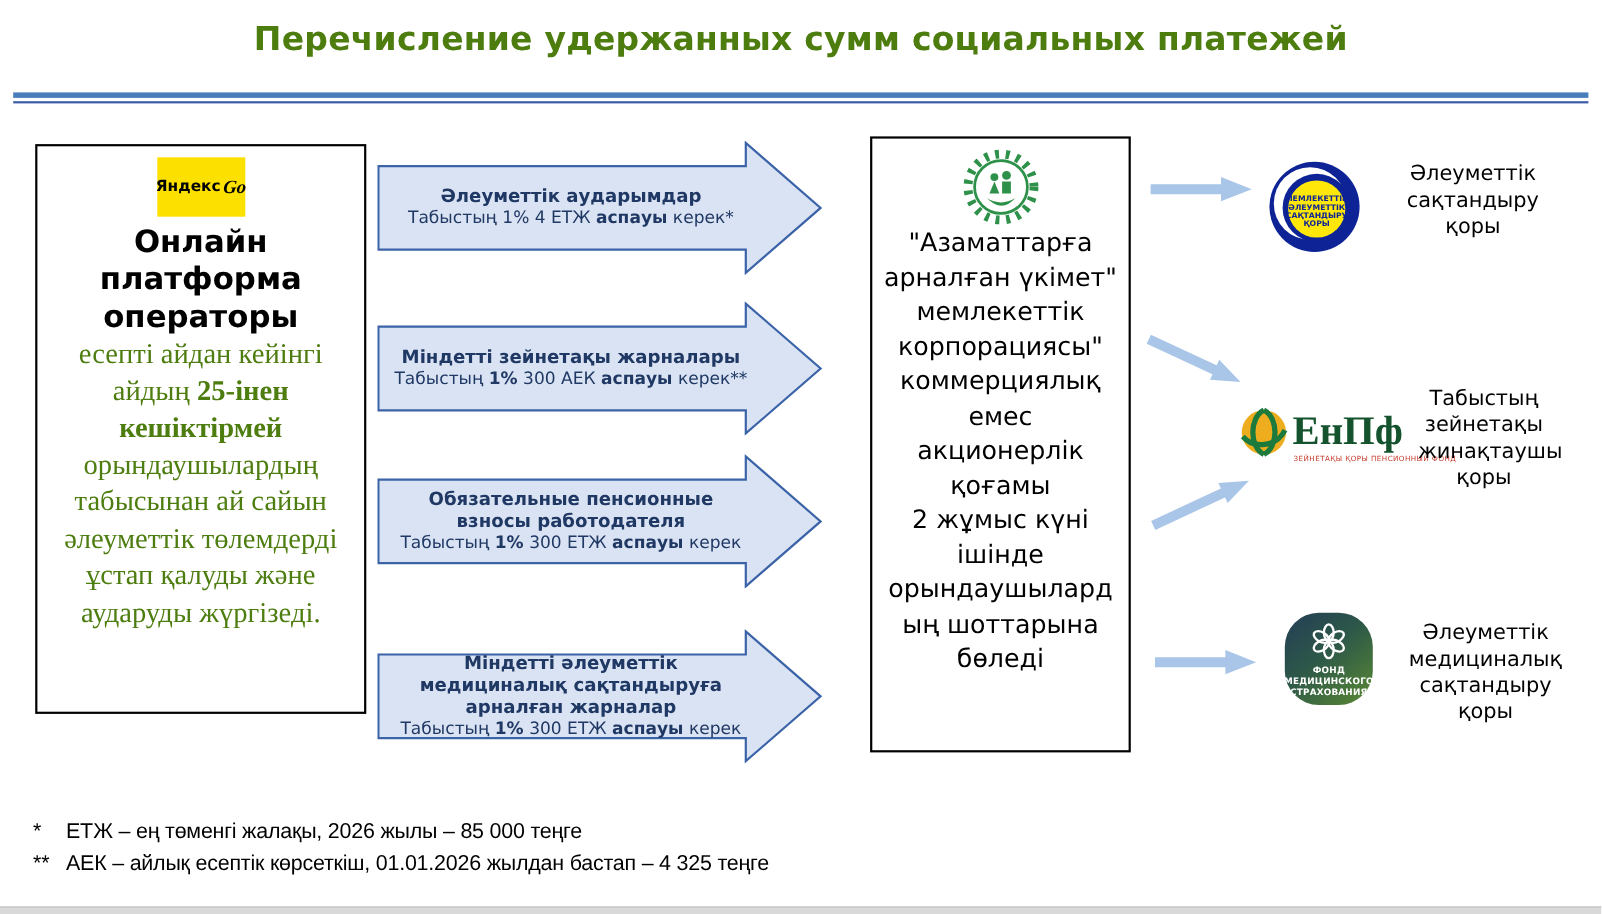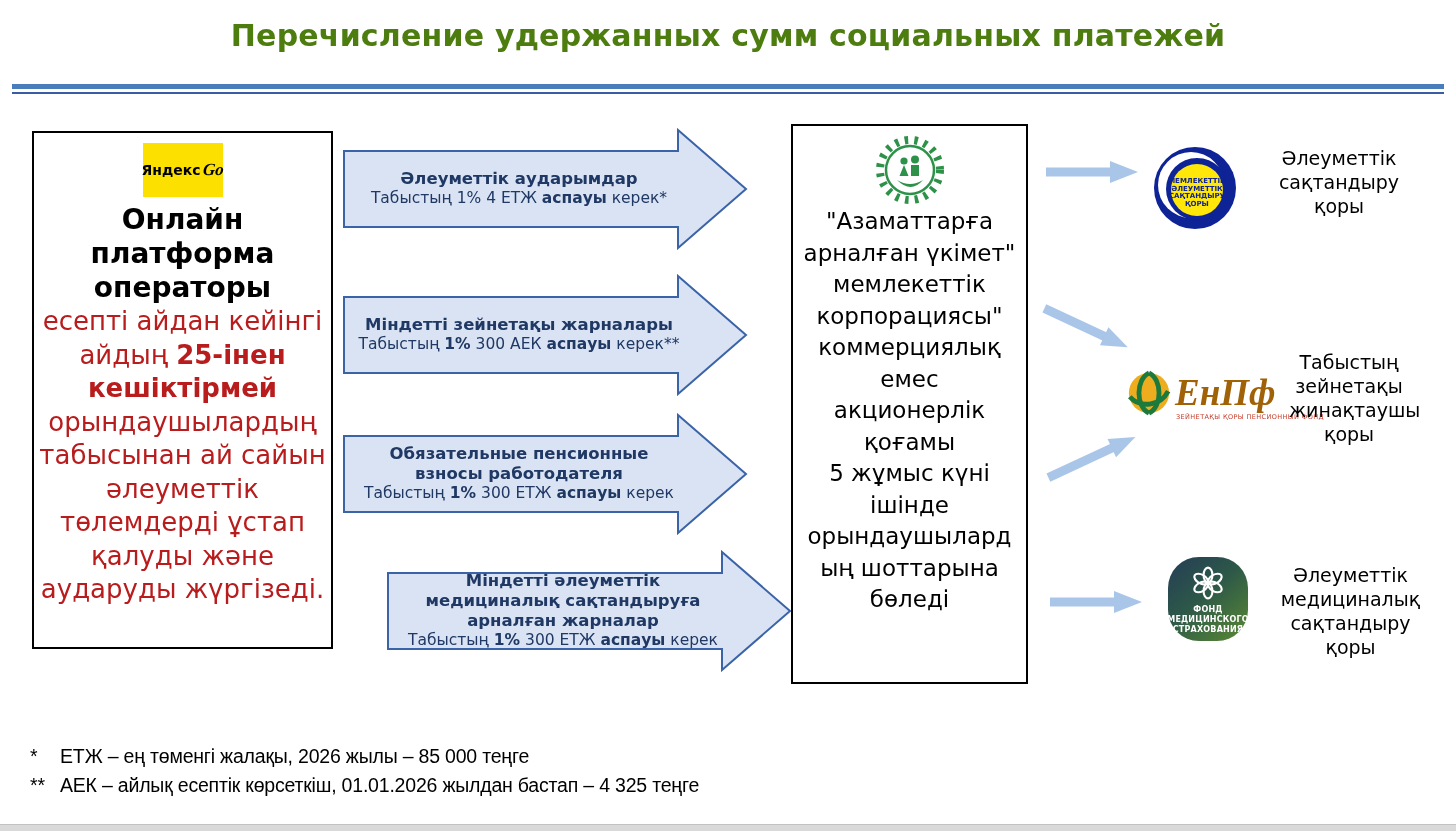--- a/index.html
+++ b/index.html
@@ -22,21 +22,21 @@
     border:2px solid #000; background:#fff; text-align:center; padding-top:10px;
   }
   .yandex-logo {
     width:80px; height:54px; background:#fce000; margin:0 auto 6px auto;
     display:flex; align-items:center; justify-content:center; gap:2px;
   }
   .yandex-logo .brand { font-size:14px; font-weight:700; color:#000; }
   .yandex-logo .go { font-size:17px; font-weight:700; font-style:italic; color:#000;
     font-family:"Liberation Serif", serif; transform:skewX(-6deg); }
   .left-heading { font-size:28px; font-weight:700; color:#000; line-height:34px; margin:6px 0 0 0; padding:0 8px; }
-  .left-body { font-size:26px; color:#b91c1c; line-height:33.5px; padding:0 5px; overflow-wrap:break-word; }
+  .left-body { font-size:26px; color:#4d7c0f; line-height:33.5px; padding:0 5px; overflow-wrap:break-word;font-family:Liberation Serif, serif; }
   
   .barrow { position:absolute; left:343px; width:405px; height:122px; }
   .barrow svg.shape { position:absolute; left:0; top:0; }
   .barrow .btxt {
     position:absolute; left:4px; top:0; width:344px; height:122px;
     display:flex; flex-direction:column; align-items:center; justify-content:center;
     text-align:center; color:#1f3864; padding:0 8px;
   }
   .btxt .bt-title { font-size:16.5px; font-weight:700; line-height:20px; }
   .btxt .bt-sub { font-size:15.5px; line-height:19.5px; }
@@ -52,22 +52,22 @@
   
   .fund-label {
     position:absolute; text-align:center; font-size:19px; line-height:24px; color:#000;
   }
   .thin-arrow { position:absolute; }
   .thin-arrow line { stroke:#a9c5e8; stroke-width:9; }
   .thin-arrow polygon { fill:#a9c5e8; }
   .fund1-logo { position:absolute; left:1152px; top:145px; }
   .enpf { position:absolute; left:1126px; top:370px; width:130px; display:flex; flex-direction:column; align-items:flex-start; }
   .enpf-row { display:flex; align-items:center; gap:3px; }
-  .enpf-name { font-family:"Liberation Serif", serif; font-style:italic; font-weight:700;
-    font-size:37px; color:#a16207; line-height:40px; }
+  .enpf-name { font-family:"Liberation Serif", serif; font-weight:700;
+    font-size:37px; color:#14532d; line-height:40px; }
   .enpf-caption { font-size:6.5px; color:#c43a2a; letter-spacing:0.4px; margin-left:50px; margin-top:-3px; white-space:nowrap; font-weight:400; }
   .med-logo {
     position:absolute; left:1168px; top:557px; width:80px; height:84px;
     background:linear-gradient(140deg,#243d57 0%, #2d5848 45%, #5b8a33 100%);
     display:flex; flex-direction:column; align-items:center; padding-top:8px;border-radius:31px;
   }
   .med-logo .med-text { margin-top:4px; text-align:center; color:#fff; font-weight:700;
     font-size:8px; line-height:10px; letter-spacing:0.2px; }
   
   .footnotes { position:absolute; left:30px; top:742px; font-family:"Liberation Sans", sans-serif; color:#000; }
@@ -117,42 +117,42 @@
   <div class="barrow" style="top:413px;">
     <svg class="shape" width="405" height="122" viewBox="0 0 405 122">
       <polygon points="1,23 335,23 335,2 403,61 335,120 335,99 1,99" fill="#dae3f3" stroke="#3b63a8" stroke-width="2"></polygon>
     </svg>
     <div class="btxt">
       <div class="bt-title">Обязательные пенсионные взносы работодателя</div>
       <div class="bt-sub"><span>Табыстың </span><span style="font-weight: 700;">1%</span><span> 300 ЕТЖ </span><span style="font-weight: 700;">аспауы</span><span> керек</span></div>
     </div>
   </div>
 
-  <div class="barrow" style="top:550px;margin-left:44px;">
+  <div class="barrow" style="top:572px;">
     <svg class="shape" width="405" height="122" viewBox="0 0 405 122">
       <polygon points="1,23 335,23 335,2 403,61 335,120 335,99 1,99" fill="#dae3f3" stroke="#3b63a8" stroke-width="2"></polygon>
     </svg>
     <div class="btxt">
       <div class="bt-title">Міндетті әлеуметтік медициналық сақтандыруға арналған жарналар</div>
       <div class="bt-sub"><span>Табыстың </span><span style="font-weight: 700;">1%</span><span> 300 ЕТЖ </span><span style="font-weight: 700;">аспауы</span><span> керек</span></div>
     </div>
   </div>
 
   <div class="center-box">
     <svg class="gov-logo" width="72" height="72" viewBox="0 0 72 72">
       <circle cx="36" cy="36" r="30" fill="none" stroke="#2e9149" stroke-width="8" stroke-dasharray="3.5 6.2"></circle>
       <circle cx="36" cy="36" r="24" fill="#ffffff" stroke="#2e9149" stroke-width="2.5"></circle>
       <circle cx="30" cy="27" r="3.6" fill="#2e9149"></circle>
       <path d="M25.5,42 L30,31 L34.5,42 Z" fill="#2e9149"></path>
       <circle cx="41" cy="25.5" r="4" fill="#2e9149"></circle>
       <path d="M37,31 h8 v11 h-8 z" fill="#2e9149"></path>
       <path d="M23,46 Q36,54 49,46 Q37,60 23,46 Z" fill="#2e9149"></path>
     </svg>
     <div class="org">"Азаматтарға арналған үкімет" мемлекеттік корпорациясы" коммерциялық емес акционерлік қоғамы</div>
-    <div class="action">5 жұмыс күні ішінде орындаушылардың шоттарына бөледі</div>
+    <div class="action">2 жұмыс күні ішінде орындаушылардың шоттарына бөледі</div>
   </div>
 
   <svg class="thin-arrow" style="left:1044px; top:158px;" width="96" height="28">
     <line x1="2" y1="14" x2="68" y2="14"></line>
     <polygon points="66,3 66,25 94,14"></polygon>
   </svg>
 
   <svg class="fund1-logo" width="86" height="86" viewBox="0 0 86 86">
     <circle cx="43" cy="43" r="41" fill="#0d2396"></circle>
     <circle cx="39" cy="40" r="33" fill="#ffffff"></circle>

